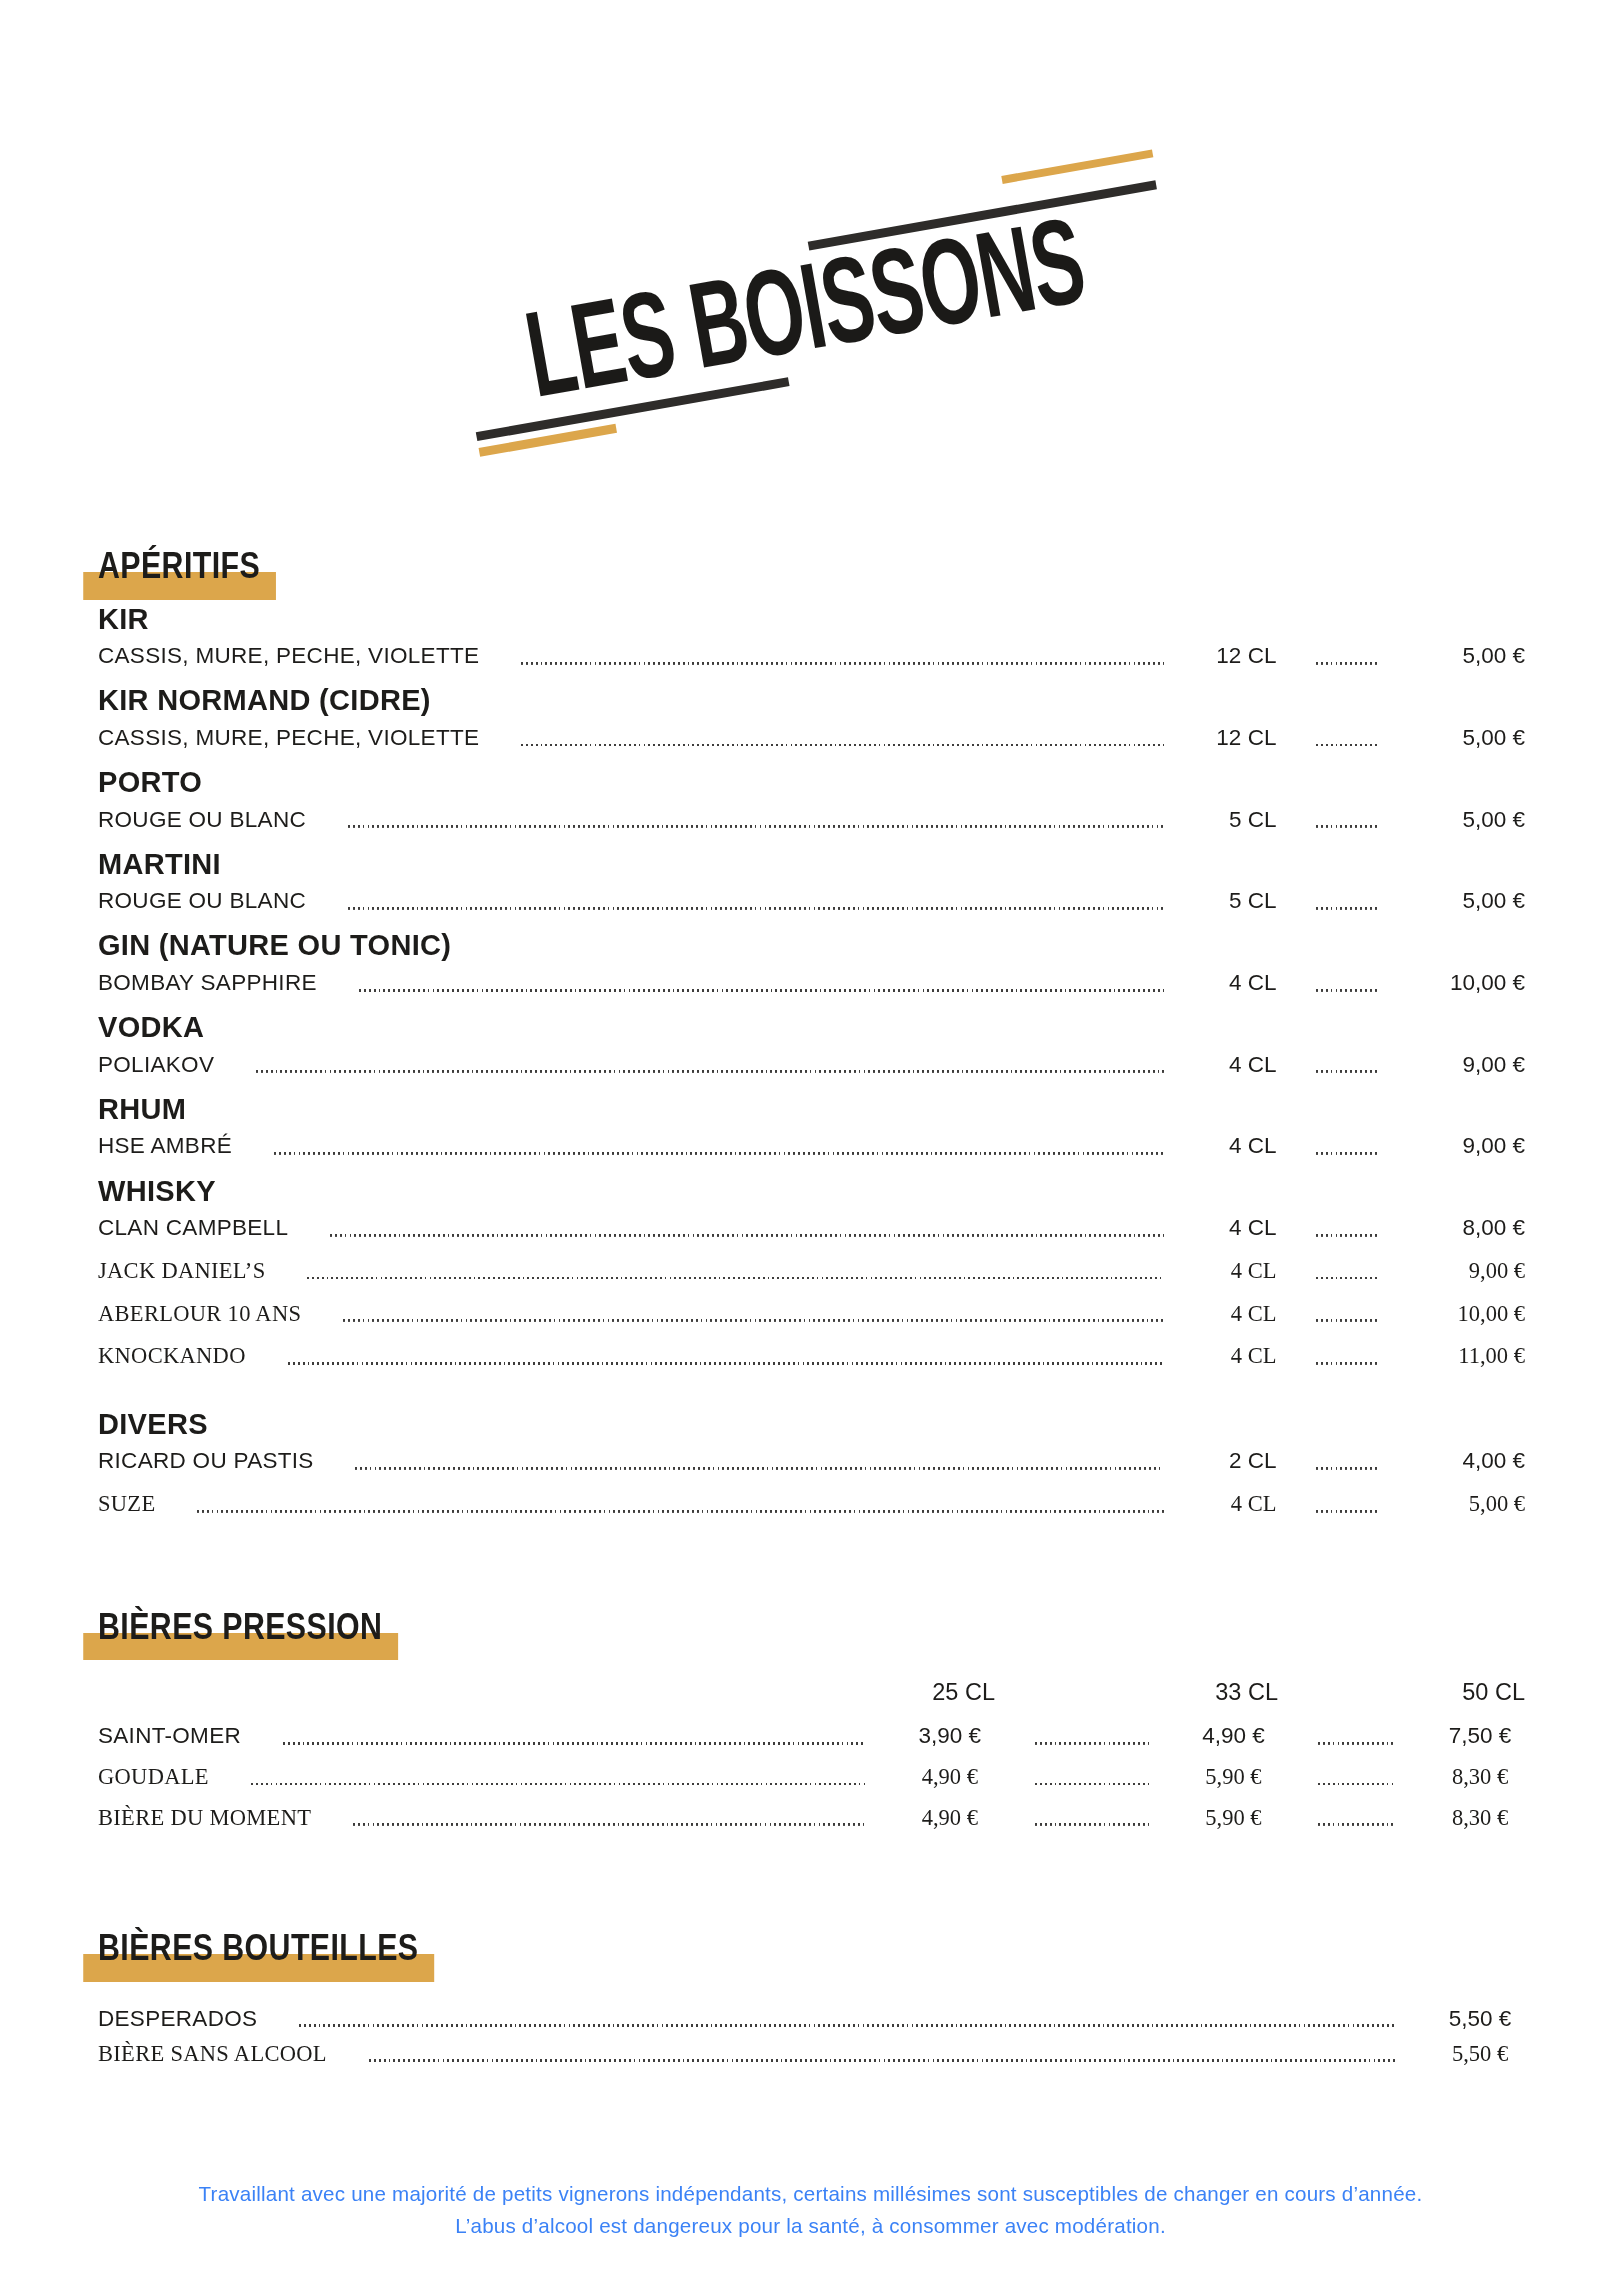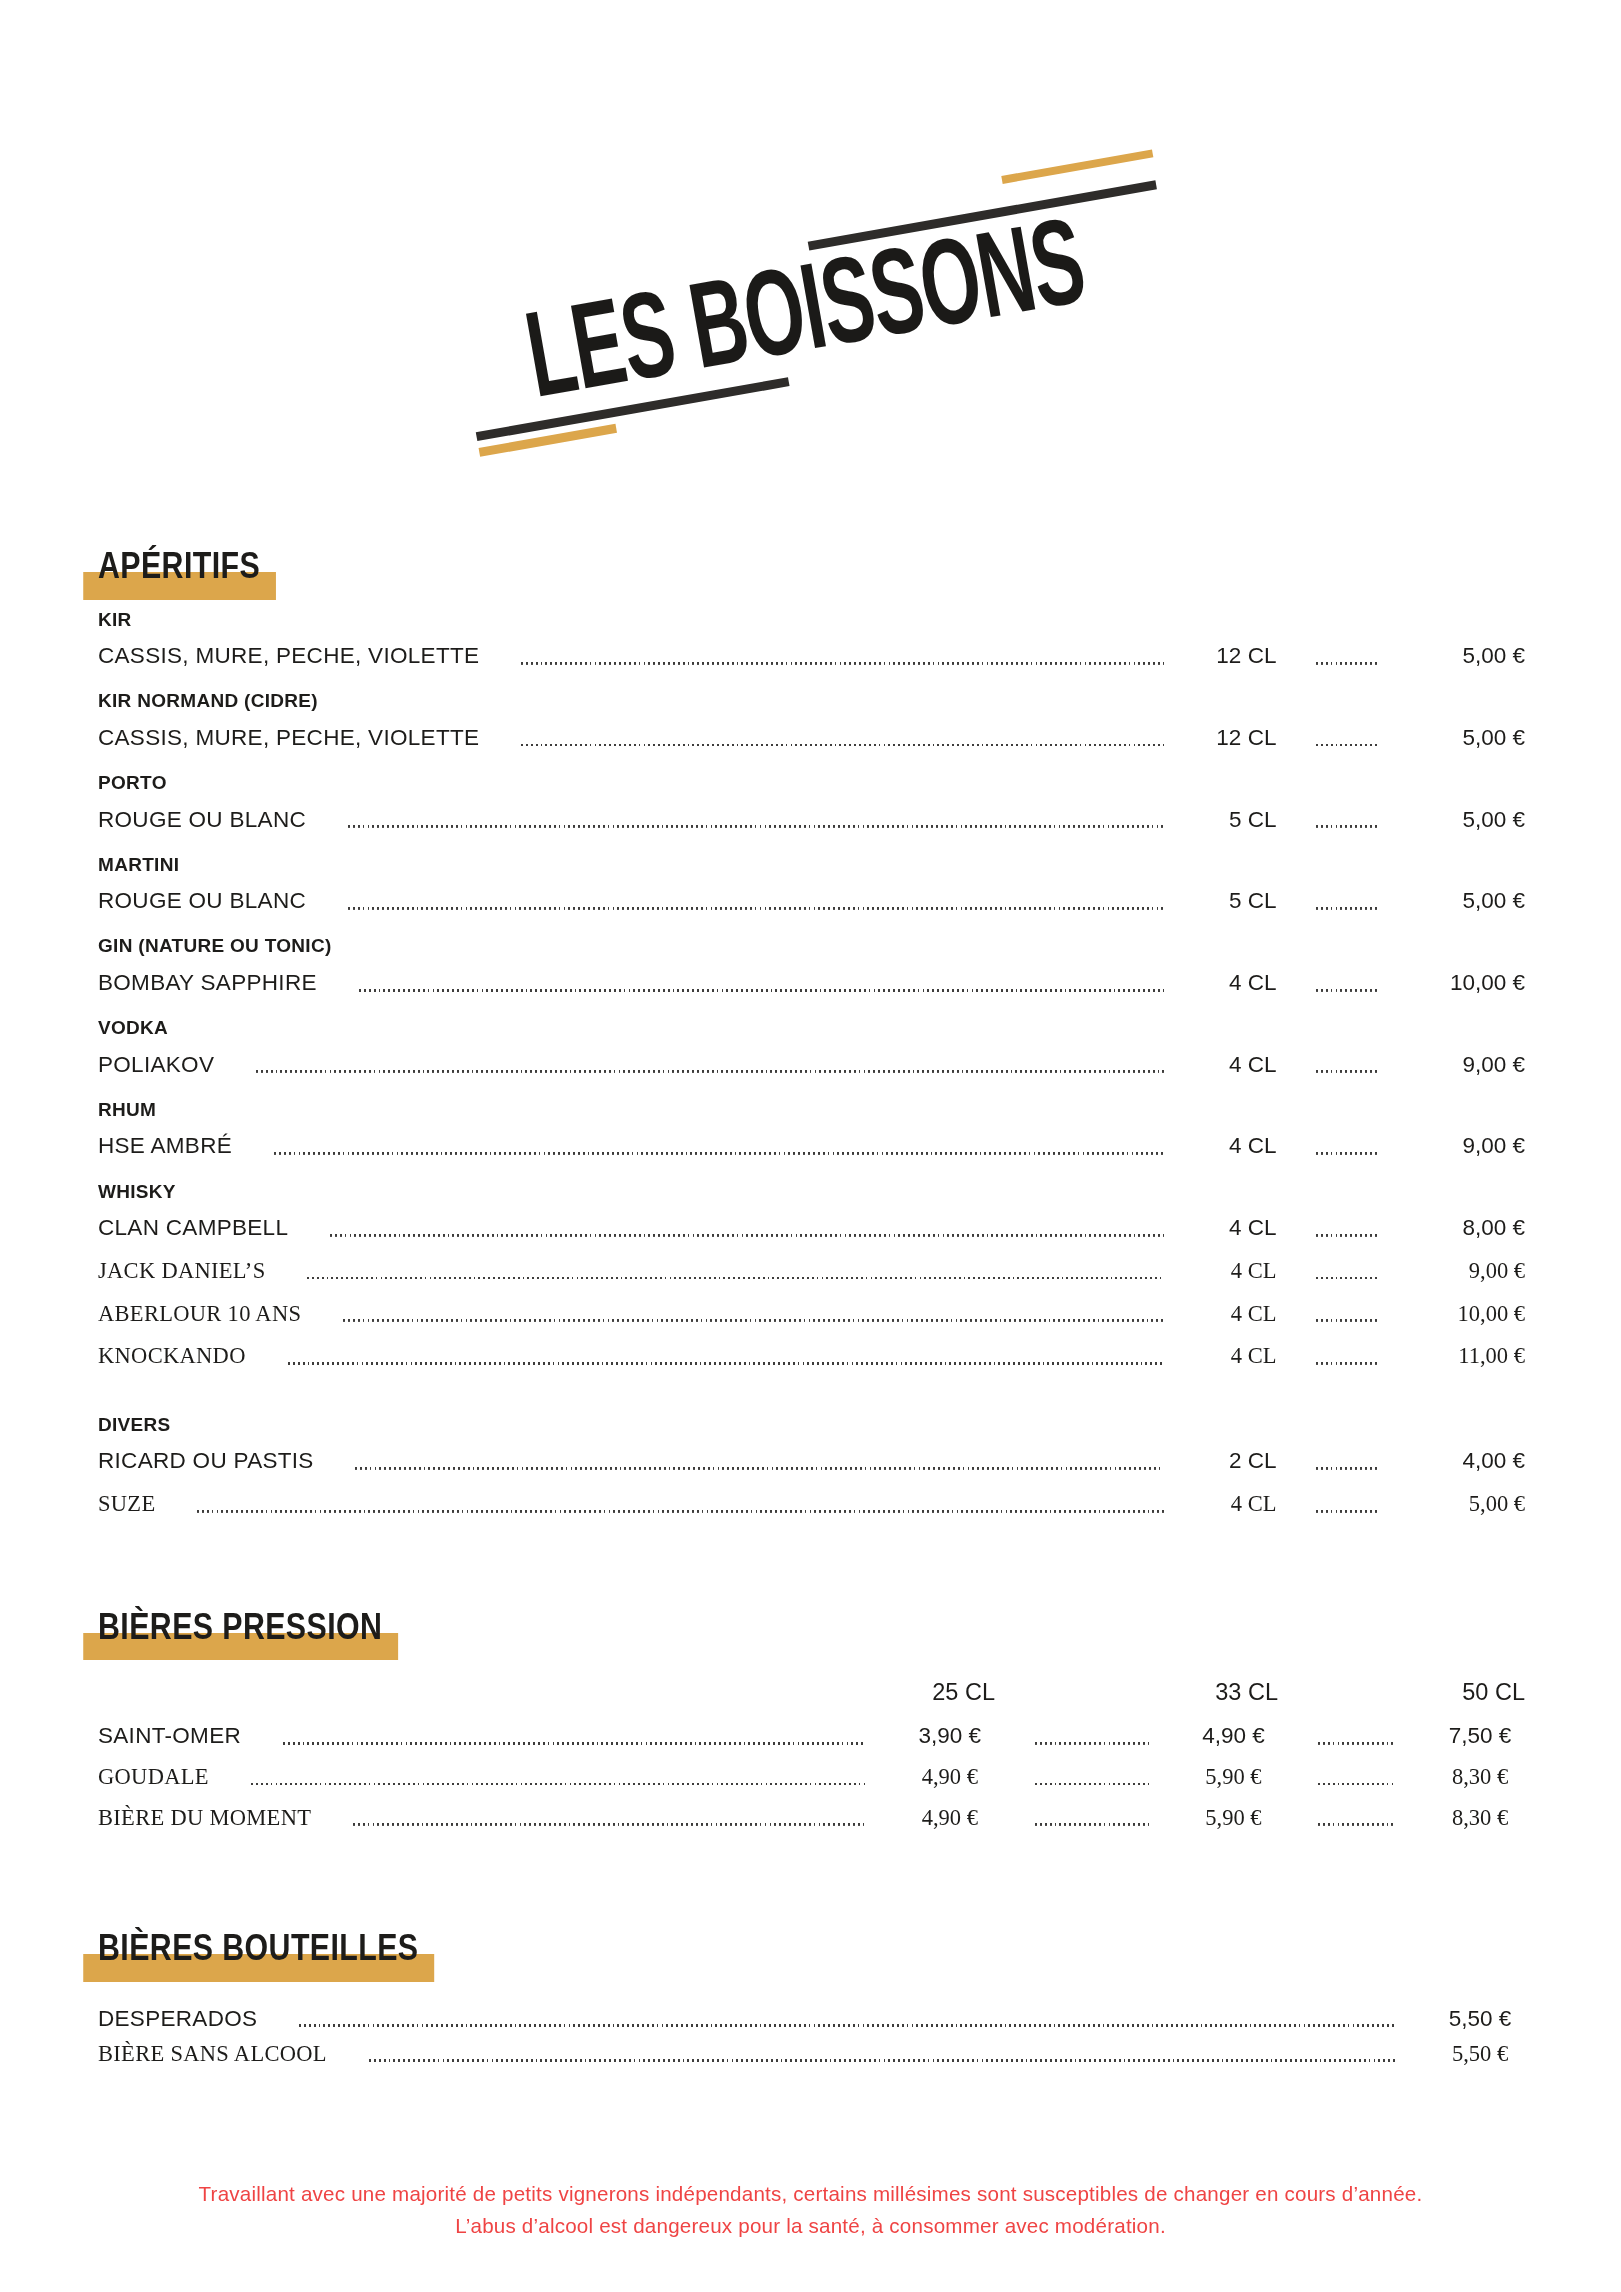--- a/index.html
+++ b/index.html
@@ -76,21 +76,21 @@
     bottom: -11.8px;
     height: 27.4px;
     background: var(--gold);
   }
   .sh-text { position: relative; }
 
   
   .group { margin-top: 13.7px; }
   .group.gap-before { margin-top: 37px; }
   .gname {
-    font-size: 19px;
+    font-size: 29px;
     font-weight: 700;
     line-height: 35px;
     letter-spacing: 0.3px;
   }
   .row {
     display: flex;
     align-items: flex-end;
     height: 31px;
     font-size: 22.5px;
     gap: 32px;
@@ -129,21 +129,21 @@
   .bottle-rows .row + .row { margin-top: 4px; }
 
   
   .footer {
     position: absolute;
     left: 0; right: 0;
     top: 2178px;
     text-align: center;
     font-size: 20.6px;
     line-height: 32px;
-    color: #ef4444;
+    color: #3b82f6;
     letter-spacing: 0.2px;
   }
 </style>
 </head>
 <body>
 
 <div class="page">
 
   <div class="title-block">
     <div class="tbar gold t-gold-top"></div>

